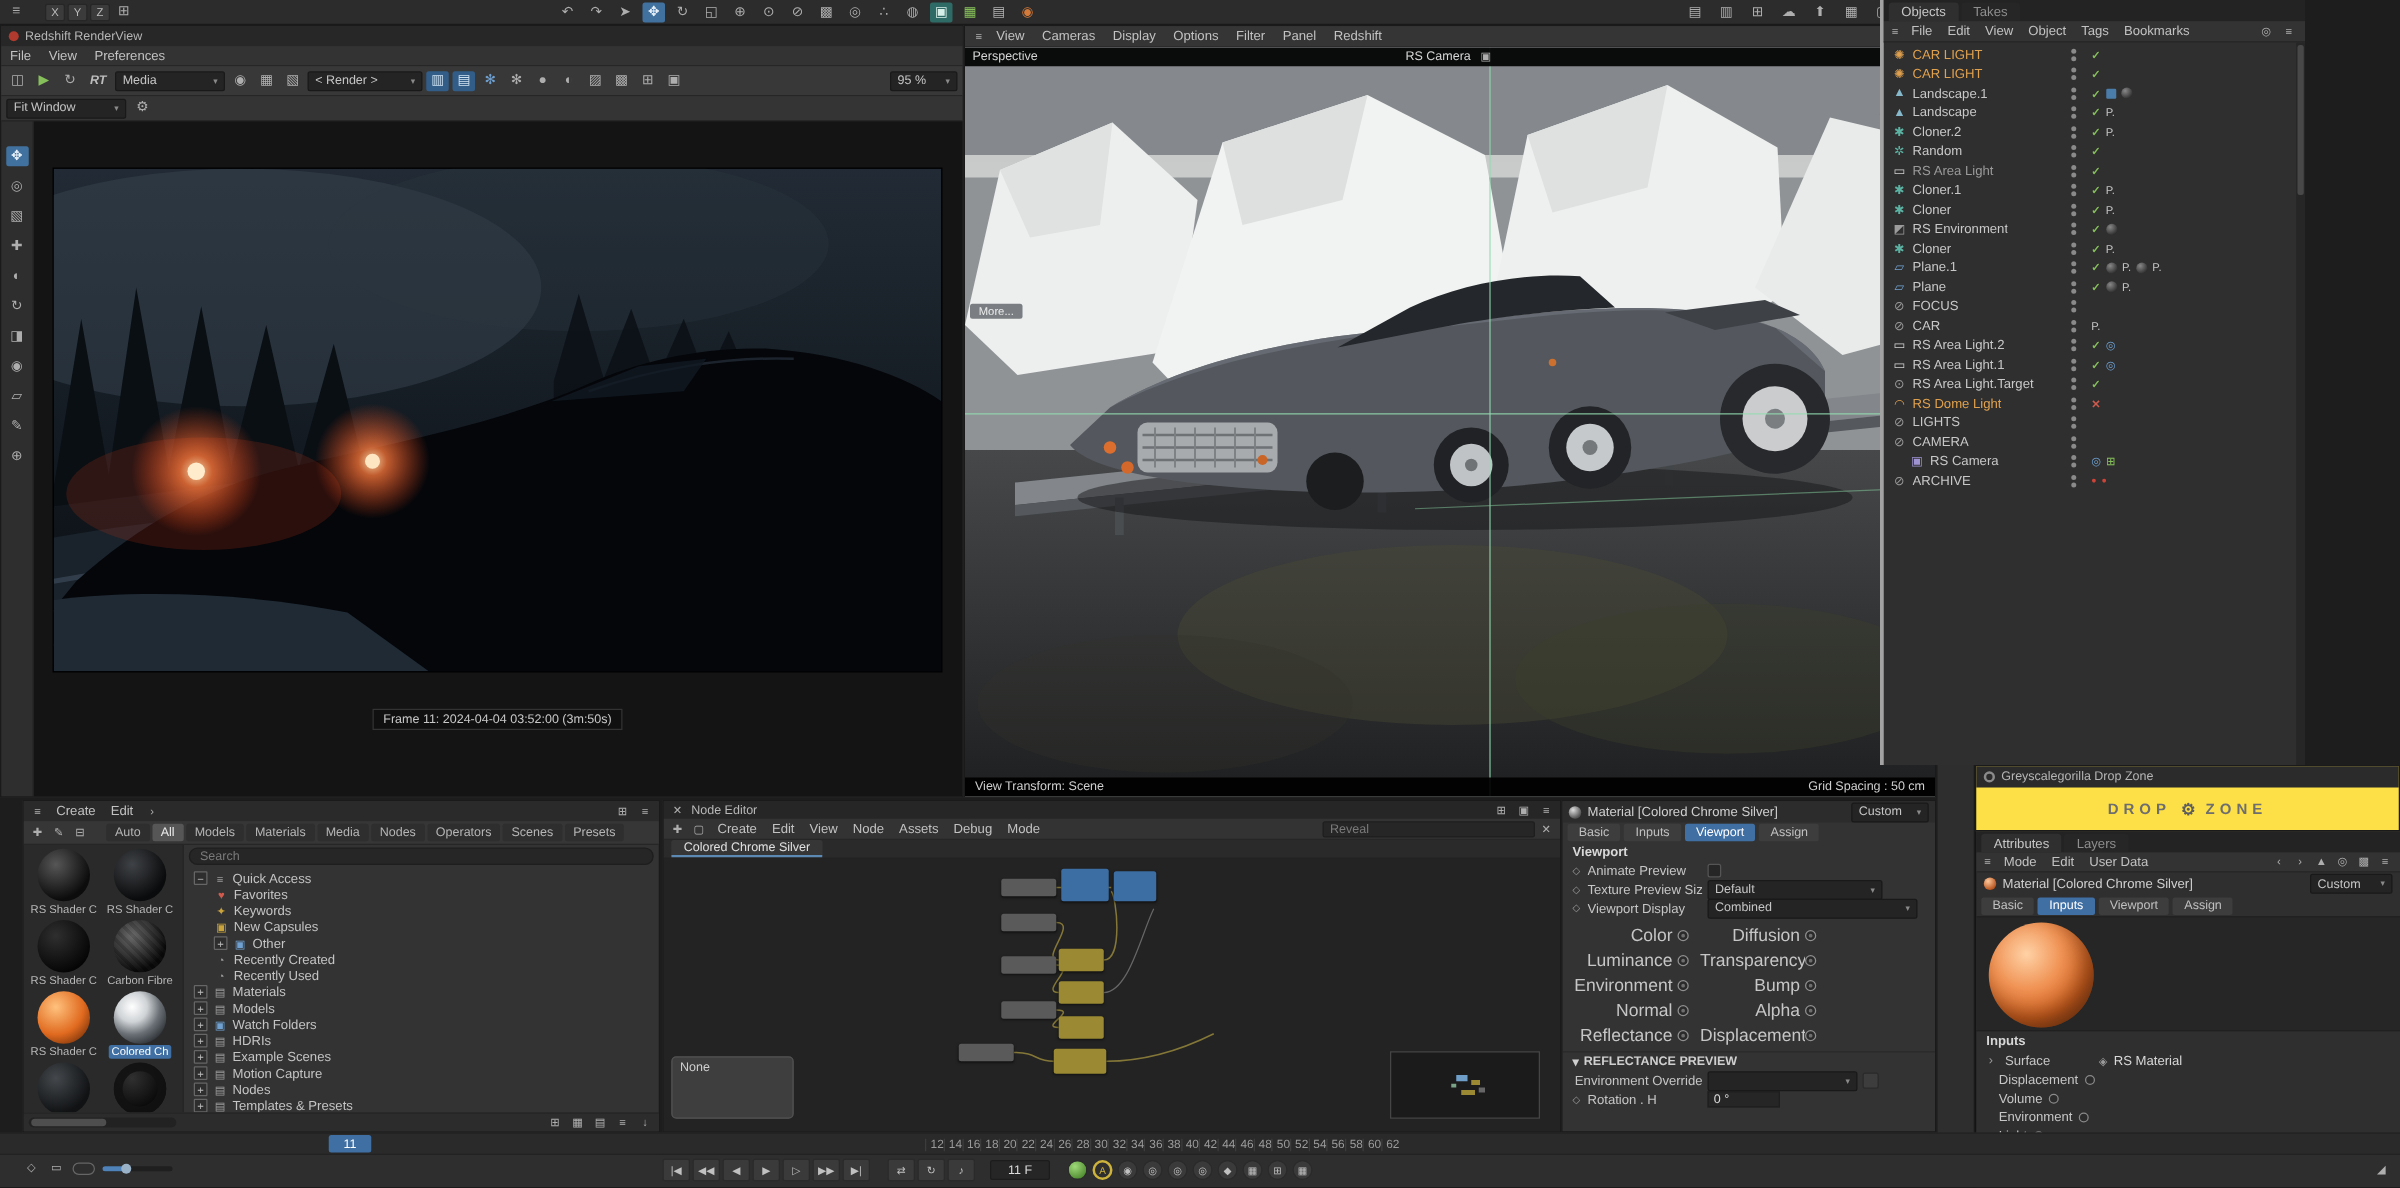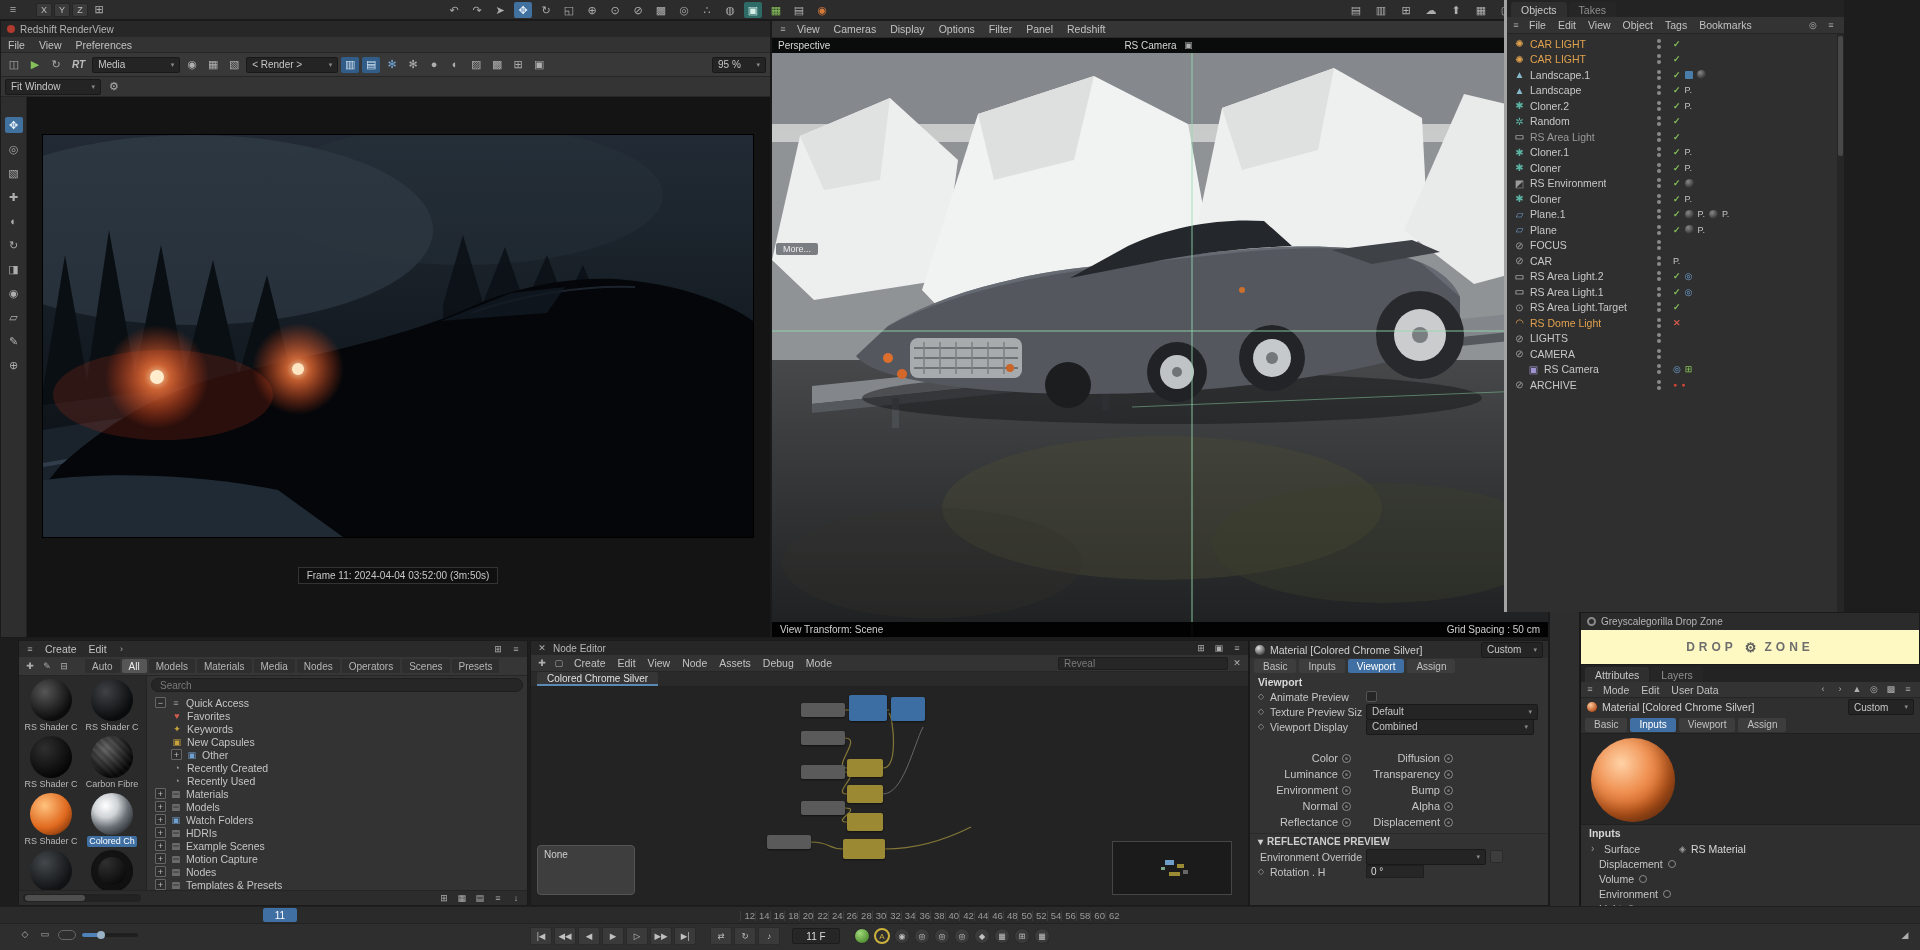--- a/index.html
+++ b/index.html
@@ -77,21 +77,21 @@
 .obadge{position:absolute;left:166px;display:flex;align-items:center;gap:4px}
 .ochk{font-size:9px;font-weight:bold}
 .otag{font-size:9px;color:#c4c4c4}
 .obchip{width:8px;height:8px;background:#4b7dab;border-radius:1px;display:inline-block}
 .otgt{font-size:9px;color:#6fa0d0}
 .ogrid{font-size:9px;color:#86c05a}
 .ored{font-size:7px;color:#cc4438;letter-spacing:1px}
 .vscroll{position:absolute;right:0;top:0;width:7px;height:100%;background:#262626}
 .vscroll i{position:absolute;left:1px;top:2px;width:5px;height:120px;background:#484848;border-radius:2px}
 
-#gsg{position:absolute;left:1580px;top:612px;width:340px;height:53px;background:#fef9c3;border:1px solid #1a1a1a}
+#gsg{position:absolute;left:1580px;top:612px;width:340px;height:53px;background:#fde047;border:1px solid #1a1a1a}
 .gsg-bar{height:17px;background:#2b2b2b;display:flex;align-items:center;padding:0 6px;gap:5px;font-size:10px;color:#b5b5b5}
 .gsg-logo{width:9px;height:9px;border-radius:50%;border:2px solid #8a8a8a;display:inline-block}
 .gsg-drop{height:34px;display:flex;align-items:center;justify-content:center;gap:8px;color:#6e6e6e;font-weight:bold;letter-spacing:4px;font-size:12px}
 .gsg-gear{font-size:13px;color:#5d5d5d;letter-spacing:0}
 
 #attributes{position:absolute;left:1580px;top:665px;width:340px;height:285px;background:#2f2f2f;border-left:1px solid #141414;display:flex;flex-direction:column;overflow:hidden}
 .attr-menus{height:16px;background:#333;border-bottom:1px solid #252525;display:flex;align-items:center;padding:0 2px}
 .attr-head{height:18px;display:flex;align-items:center;padding:0 6px;gap:5px;font-size:10.5px;color:#d0d0d0}
 .attr-tabs{height:17px;display:flex;align-items:center;padding:0 4px;gap:3px}
 .mtab{height:14px;padding:0 9px;display:inline-flex;align-items:center;background:#3d3d3d;border-radius:2px;font-size:10px;color:#c0c0c0}
@@ -154,21 +154,21 @@
 
 #material{position:absolute;left:1249px;top:640px;width:300px;height:266px;background:#333;border:1px solid #1a1a1a;display:flex;flex-direction:column;overflow:hidden}
 .mat-head{height:17px;background:#2c2c2c;display:flex;align-items:center;padding:0 5px;gap:5px;font-size:10.5px;color:#d0d0d0}
 .mat-tabs{height:16px;display:flex;align-items:center;padding:1px 4px;gap:3px}
 .mat-sec{height:15px;display:flex;align-items:center;padding:0 8px;font-weight:bold;font-size:10.5px;color:#d8d8d8}
 .mat-row{height:15px;display:flex;align-items:center;padding:0 8px;gap:4px;font-size:10.5px}
 .dia{width:8px;font-size:8px;color:#9a9a9a;flex:none}
 .mlabel{width:92px;overflow:hidden;white-space:nowrap;flex:none}
 .mlabel2{width:104px;text-align:right;overflow:hidden;white-space:nowrap;flex:none}
 .cb{width:11px;height:11px;background:#262626;border:1px solid #555;border-radius:2px;display:inline-block}
-.mat-grid{display:grid;grid-template-columns:84px 18px 84px 18px;align-items:center;padding-left:8px;font-size:11px;row-gap:4px;margin-top:18px}
+.mat-grid{display:grid;grid-template-columns:84px 18px 84px 18px;align-items:center;padding-left:8px;font-size:14px;row-gap:4px;margin-top:6px}
 .mgl{text-align:right;padding-right:4px;white-space:nowrap;overflow:hidden}
 .port2{width:9px;height:9px;border-radius:50%;background:#2a2a2a;border:1px solid #909090;position:relative;display:inline-block}
 .port2::after{content:"";position:absolute;inset:2px;border-radius:50%;background:#6e6e6e}
 .mat-sec2{height:16px;margin-top:5px;display:flex;align-items:center;padding:0 8px;gap:4px;font-weight:bold;font-size:10px;color:#cfcfcf;border-top:1px solid #2a2a2a}
 .numfield{width:58px;height:13px;background:#262626;border:1px solid #1e1e1e;color:#ddd;font-size:10px;display:flex;align-items:center;padding:0 4px}
 .sqbtn{width:13px;height:13px;background:#3d3d3d;border:1px solid #2a2a2a;border-radius:2px;display:inline-block}
 
 #timeline{position:absolute;left:0;top:906px;width:1920px;height:44px;background:#2e2e2e;border-top:1px solid #1f1f1f}
 .tl-ruler{position:absolute;left:0;top:0;width:1920px;height:17px;background:#2a2a2a;border-bottom:1px solid #222}
 .tl-chip{position:absolute;left:263px;top:1px;width:34px;height:14px;background:#3f6fa3;border-radius:2px;color:#fff;font-size:10px;display:flex;align-items:center;justify-content:center}
@@ -1203,21 +1203,21 @@
       </div>
     <div class="mat-sec">Viewport</div>
     <div class="mat-row">
       <span class="dia">◇</span>
       <span class="mlabel">Animate Preview</span>
       <span class="cb"></span>
     </div>
     <div class="mat-row">
       <span class="dia">◇</span>
       <span class="mlabel">Texture Preview Size</span>
-      <span class="select" style="width:172px">
+      <span class="select" style="width:140px">
           <span>Default</span>
           <span class="caret">▾</span>
         </span>
     </div>
     <div class="mat-row">
       <span class="dia">◇</span>
       <span class="mlabel">Viewport Display</span>
       <span class="select" style="width:168px">
           <span>Combined</span>
           <span class="caret">▾</span>

